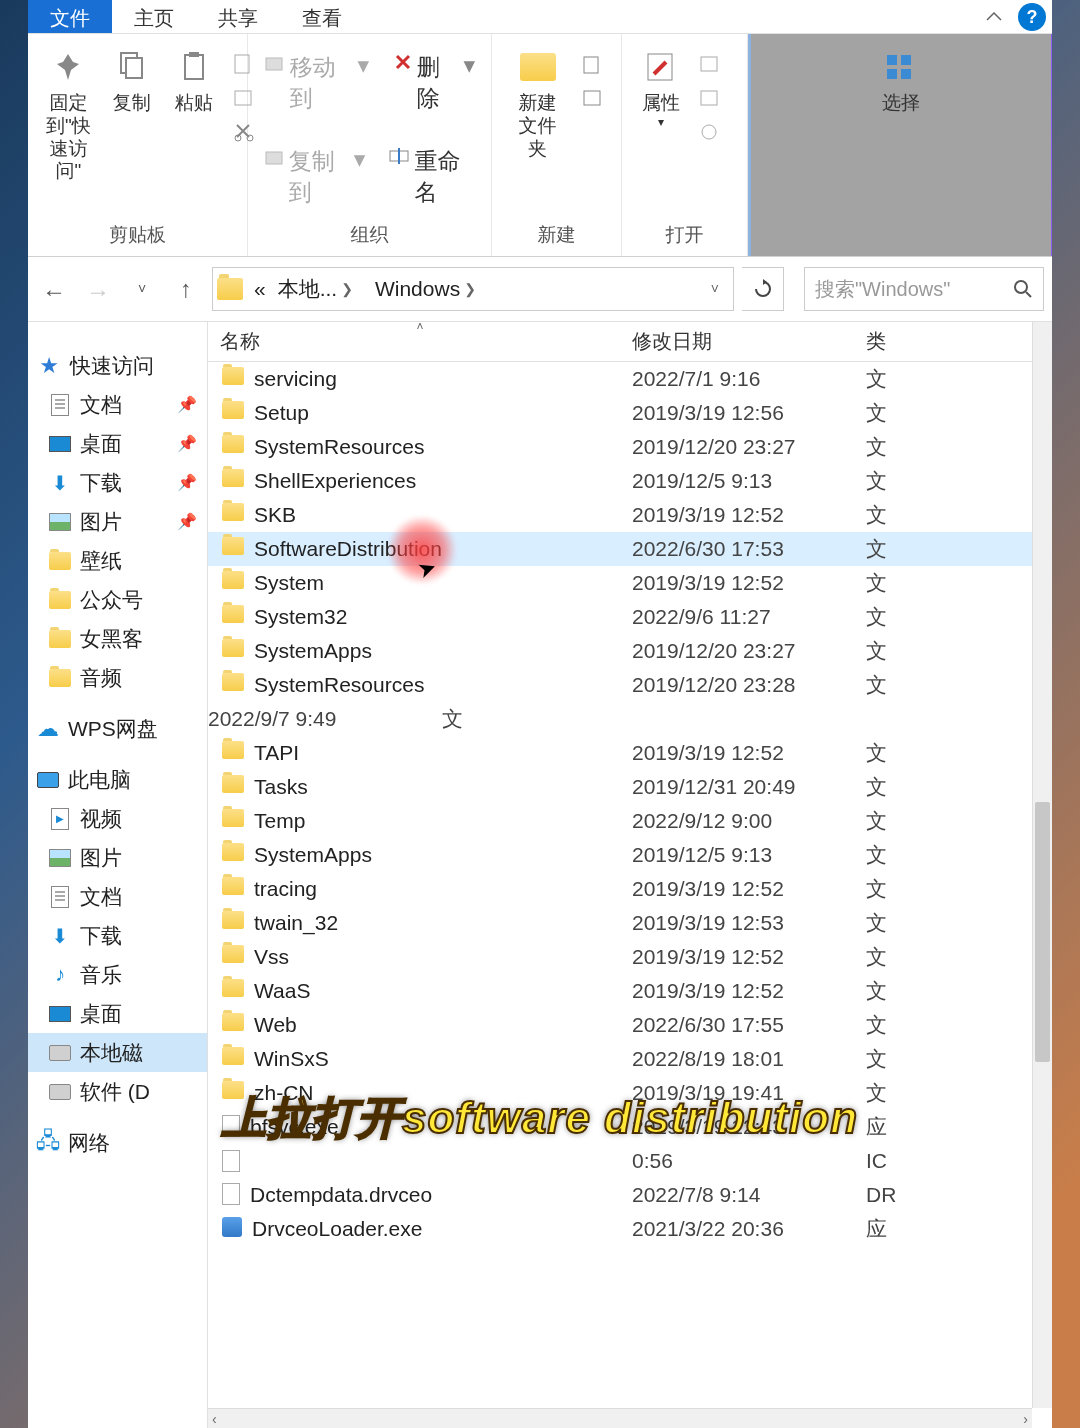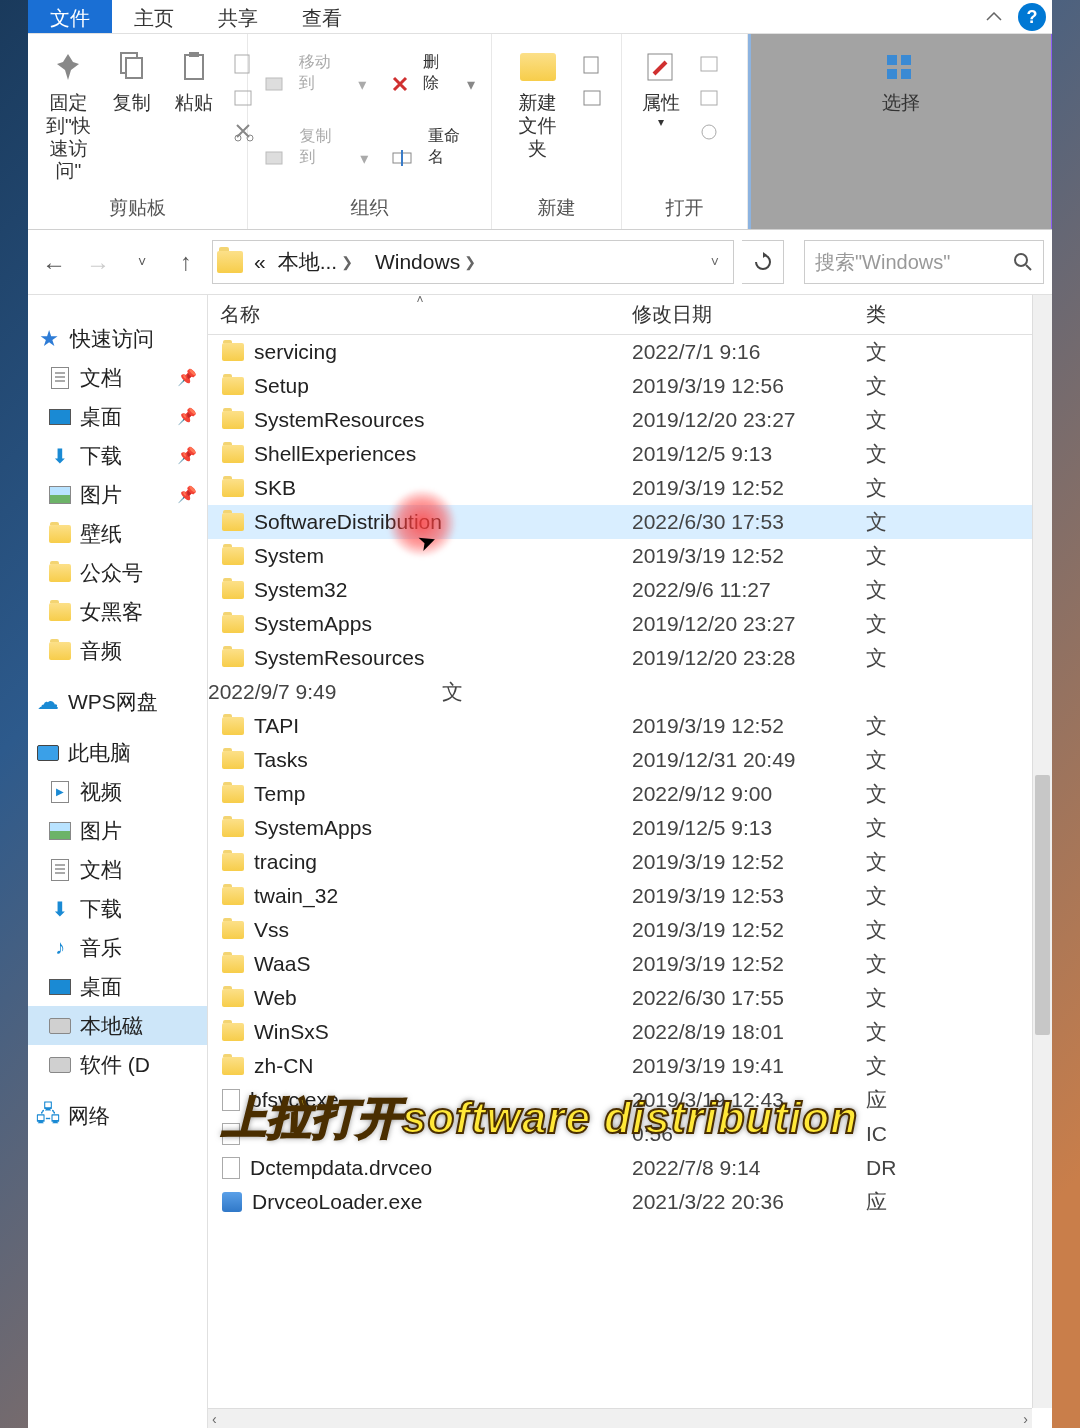--- a/index.html
+++ b/index.html
@@ -109,24 +109,24 @@
 }
 .small-btn {
   width: 38px;
   height: 32px;
   display: flex;
   align-items: center;
   justify-content: center;
 }
 .med-btn {
   display: flex;
-  align-items: flex-end;
-  gap: 14px;
+  align-items: flex-start;
+  gap: 6px;
   padding: 6px 8px;
-  font-size: 16px;
+  font-size: 23px;
   color: #aaa;
 }
 .med-btn.enabled { color: #333; }
 .select-group { border-left: 3px solid #8cb3e0; border-right: 1px solid #8b5cf6; background: #a3a3a3; }
 
 .navbar {
   display: flex;
   align-items: center;
   padding: 10px 8px;
   gap: 8px;
@@ -272,21 +272,21 @@
   position: relative;
 }
 .row {
   display: flex;
   align-items: center;
   height: 34px;
   font-size: 21px;
   color: #222;
 }
 .row.hover { background: #d9eeff; }
-.c-name { width: 424px; display: flex; align-items: center; gap: 10px; padding-left: 14px; }
+.c-name { width: 424px; display: flex; align-items: flex-start; gap: 10px; padding-left: 14px; }
 .c-date { width: 234px; color: #444; }
 .c-type { flex: 1; color: #444; white-space: nowrap; overflow: hidden; }
 .file-ic { width: 22px; height: 18px; flex-shrink: 0; }
 .file-ic.folder { background: linear-gradient(#fce089,#f7cd4a); border-radius: 2px; position: relative; }
 .file-ic.folder::before { content:''; position:absolute;top:-3px;left:1px;width:9px;height:3px;background:#f3d472;border-radius:2px 2px 0 0; }
 .file-ic.file { background:#fff; border:1px solid #aaa; width:18px; height:22px; }
 .file-ic.exe { background:linear-gradient(#5aa0e8,#3078c8); border-radius:3px; width:20px;height:20px; position:relative; }
 
 .cursor-highlight {
   position: absolute;

